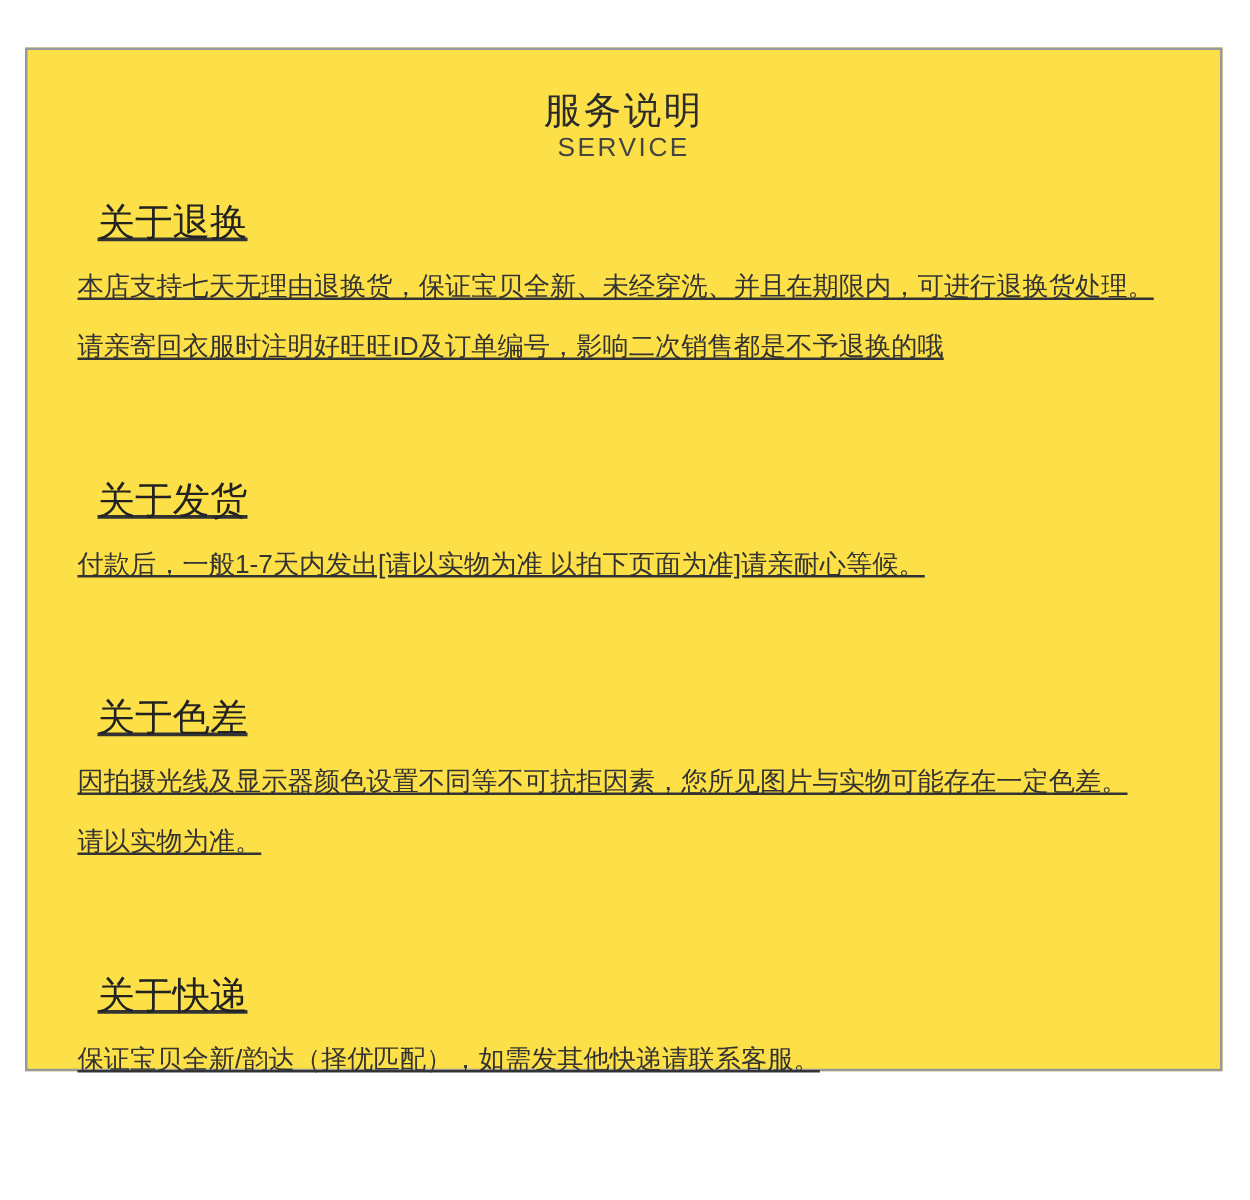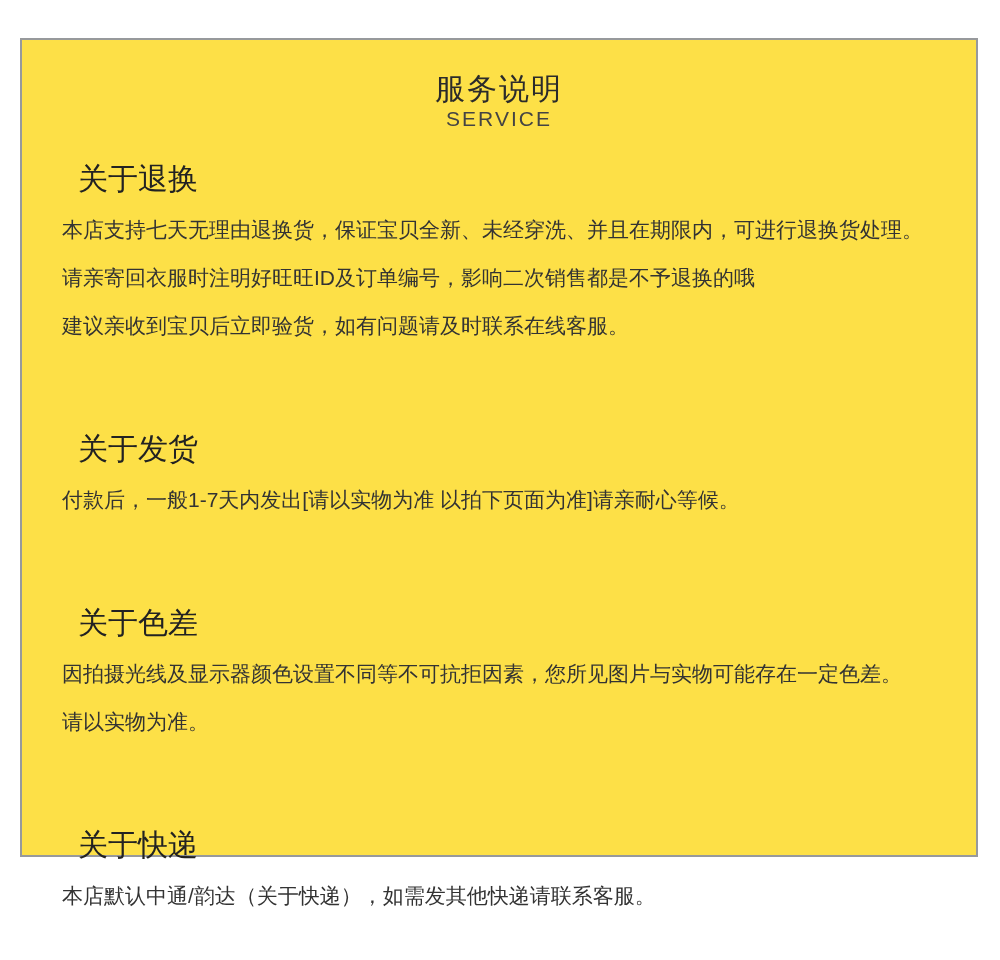--- a/index.html
+++ b/index.html
@@ -39,20 +39,21 @@
   }
   .page-subtitle {
     margin-top: 2px;
     font-size: 21px;
     color: #444444;
     letter-spacing: 2px;
     line-height: 18px;
   }
   .section {
     margin: 0 0 88px 0;
+    text-decoration: underline;
   }
   .section:last-child {
     margin-bottom: 0;
   }
   .section h2 {
     margin: 0 0 10px 56px;
     font-size: 30px;
     font-weight: 500;
     color: #222222;
     line-height: 38px;
@@ -71,32 +72,31 @@
 
   <div class="header">
     <h1 class="page-title">服务说明</h1>
     <div class="page-subtitle">SERVICE</div>
   </div>
 
   <div class="section">
     <h2>关于退换</h2>
     <p>本店支持七天无理由退换货，保证宝贝全新、未经穿洗、并且在期限内，可进行退换货处理。</p>
     <p>请亲寄回衣服时注明好旺旺ID及订单编号，影响二次销售都是不予退换的哦</p>
-    <p>建议亲收到宝贝后立即验货，如有问题请及时联系在线客服。</p>
   </div>
 
   <div class="section">
     <h2>关于发货</h2>
     <p>付款后，一般1-7天内发出[请以实物为准 以拍下页面为准]请亲耐心等候。</p>
   </div>
 
   <div class="section">
     <h2>关于色差</h2>
     <p>因拍摄光线及显示器颜色设置不同等不可抗拒因素，您所见图片与实物可能存在一定色差。</p>
     <p>请以实物为准。</p>
   </div>
 
   <div class="section">
     <h2>关于快递</h2>
-    <p>本店默认中通/韵达（关于快递），如需发其他快递请联系客服。</p>
+    <p>保证宝贝全新/韵达（择优匹配），如需发其他快递请联系客服。</p>
   </div>
 
 </div>
 
 </body></html>

